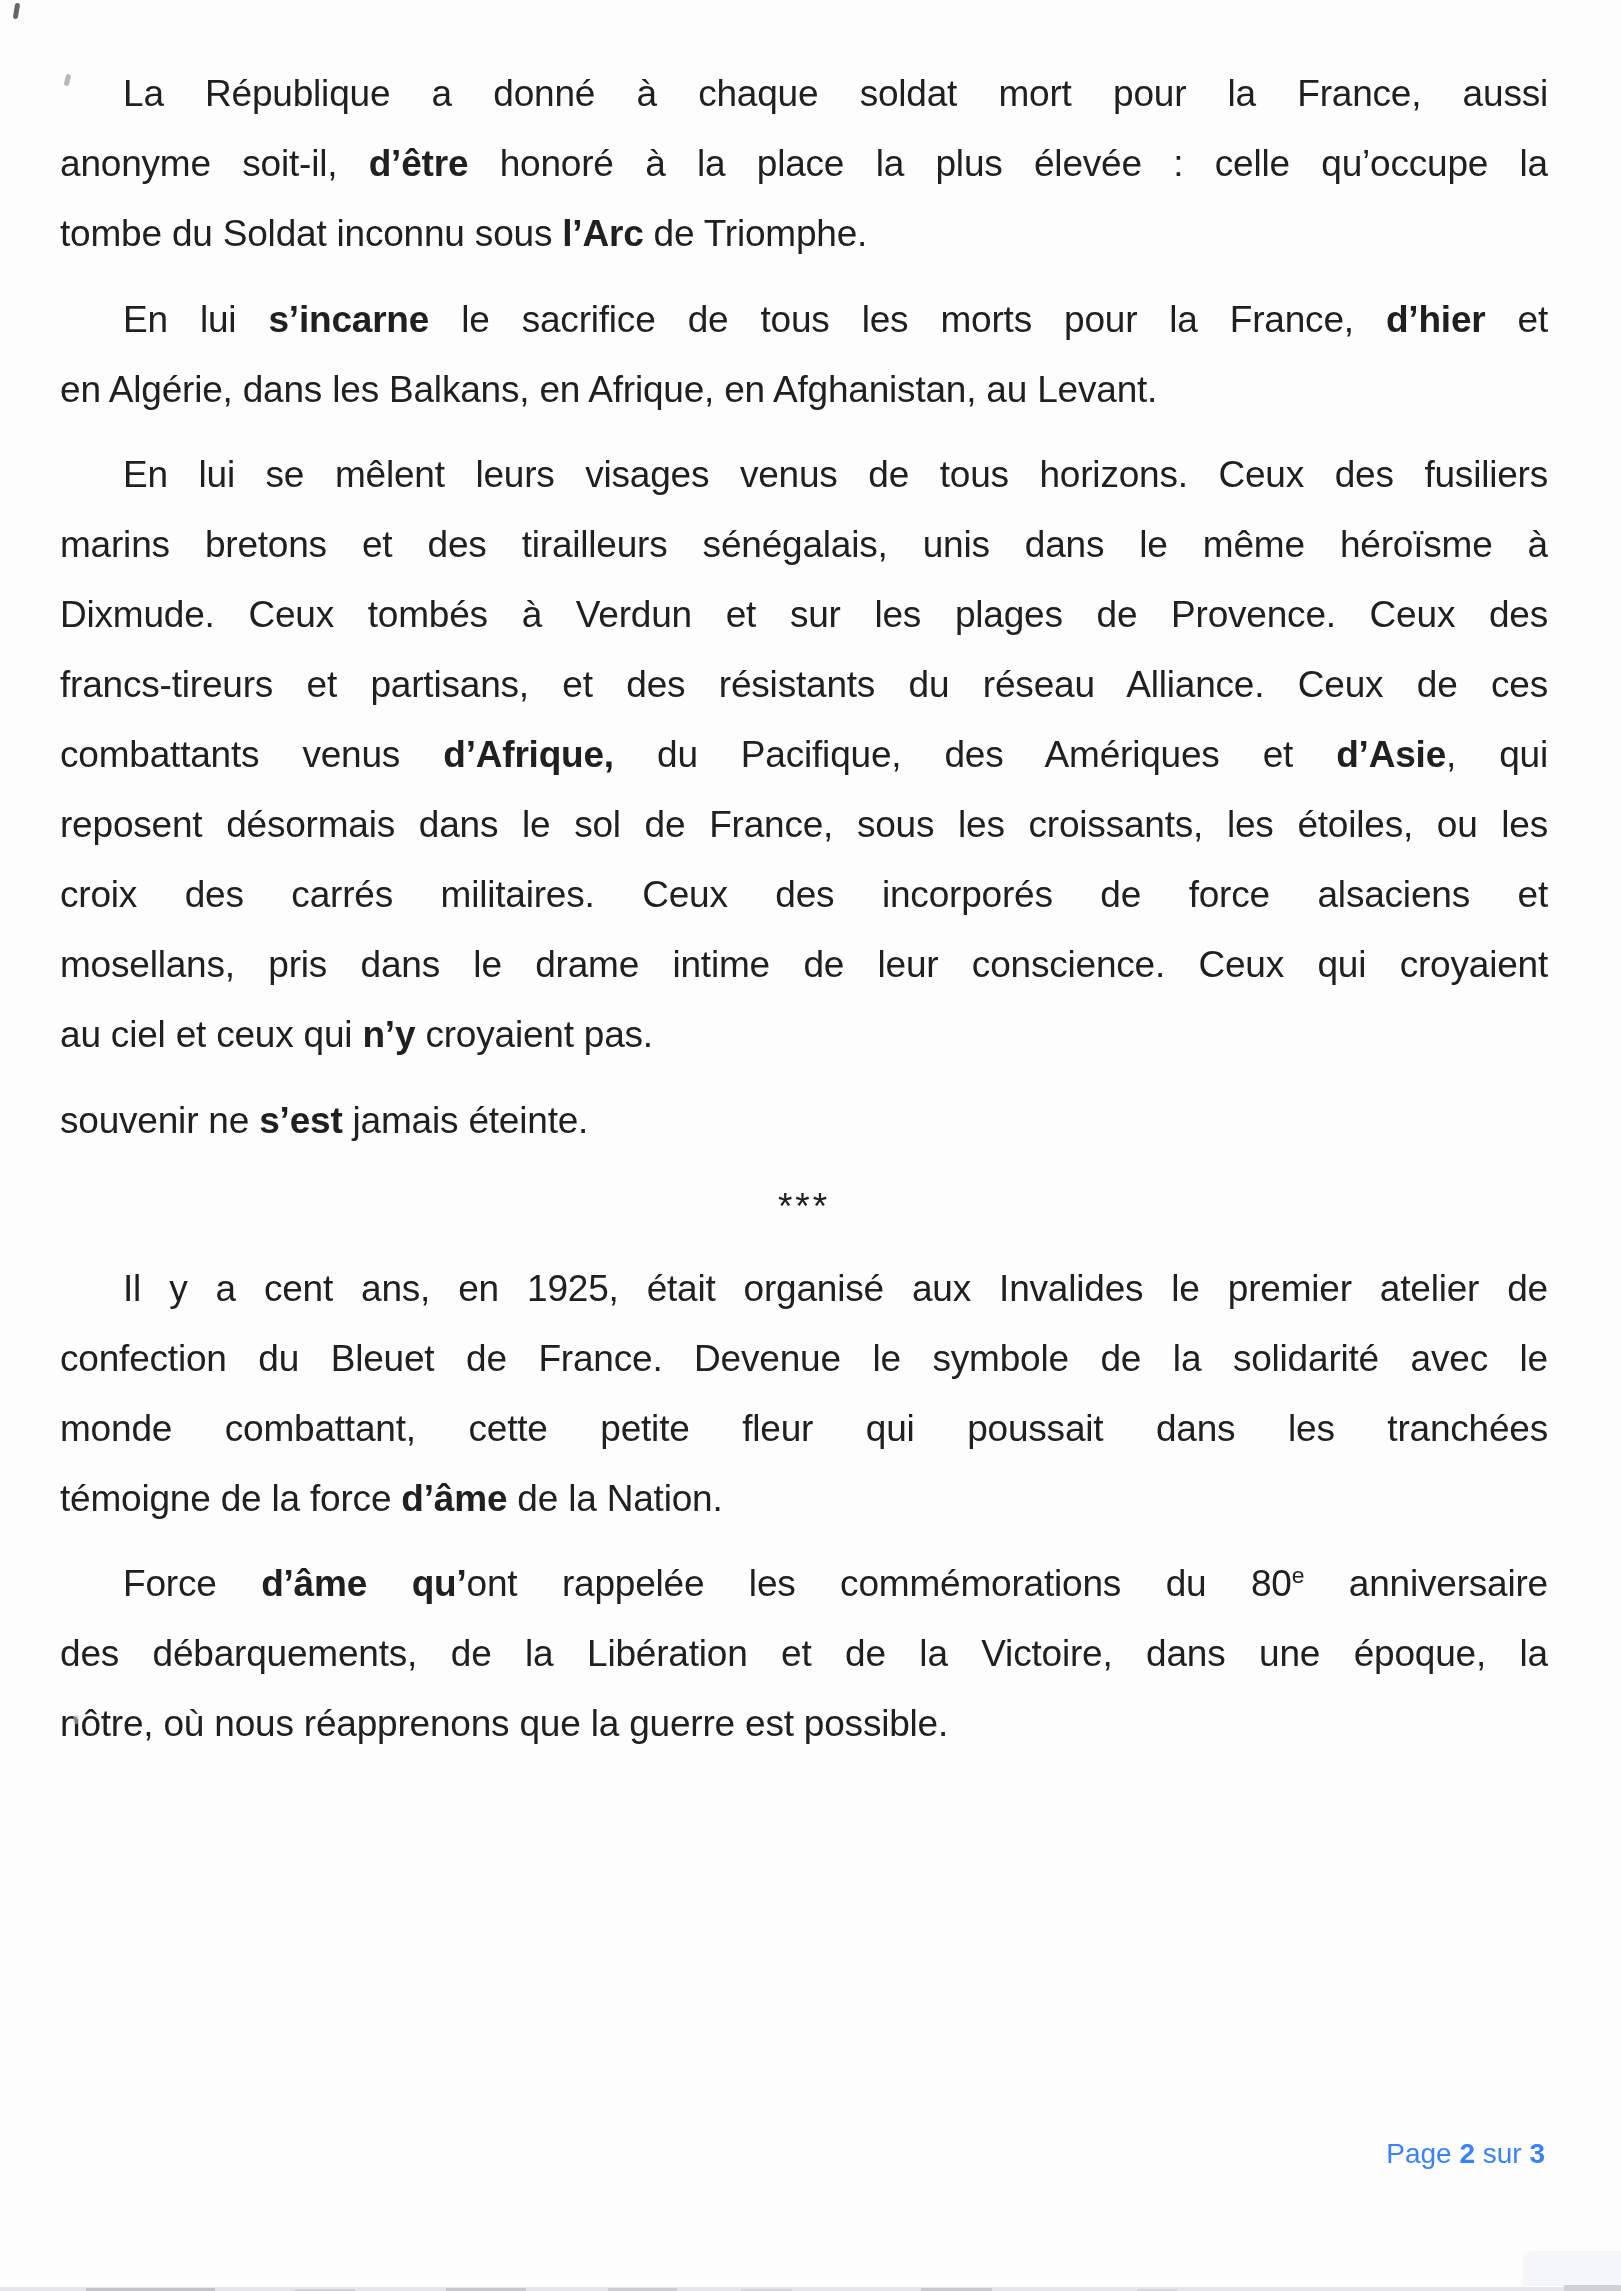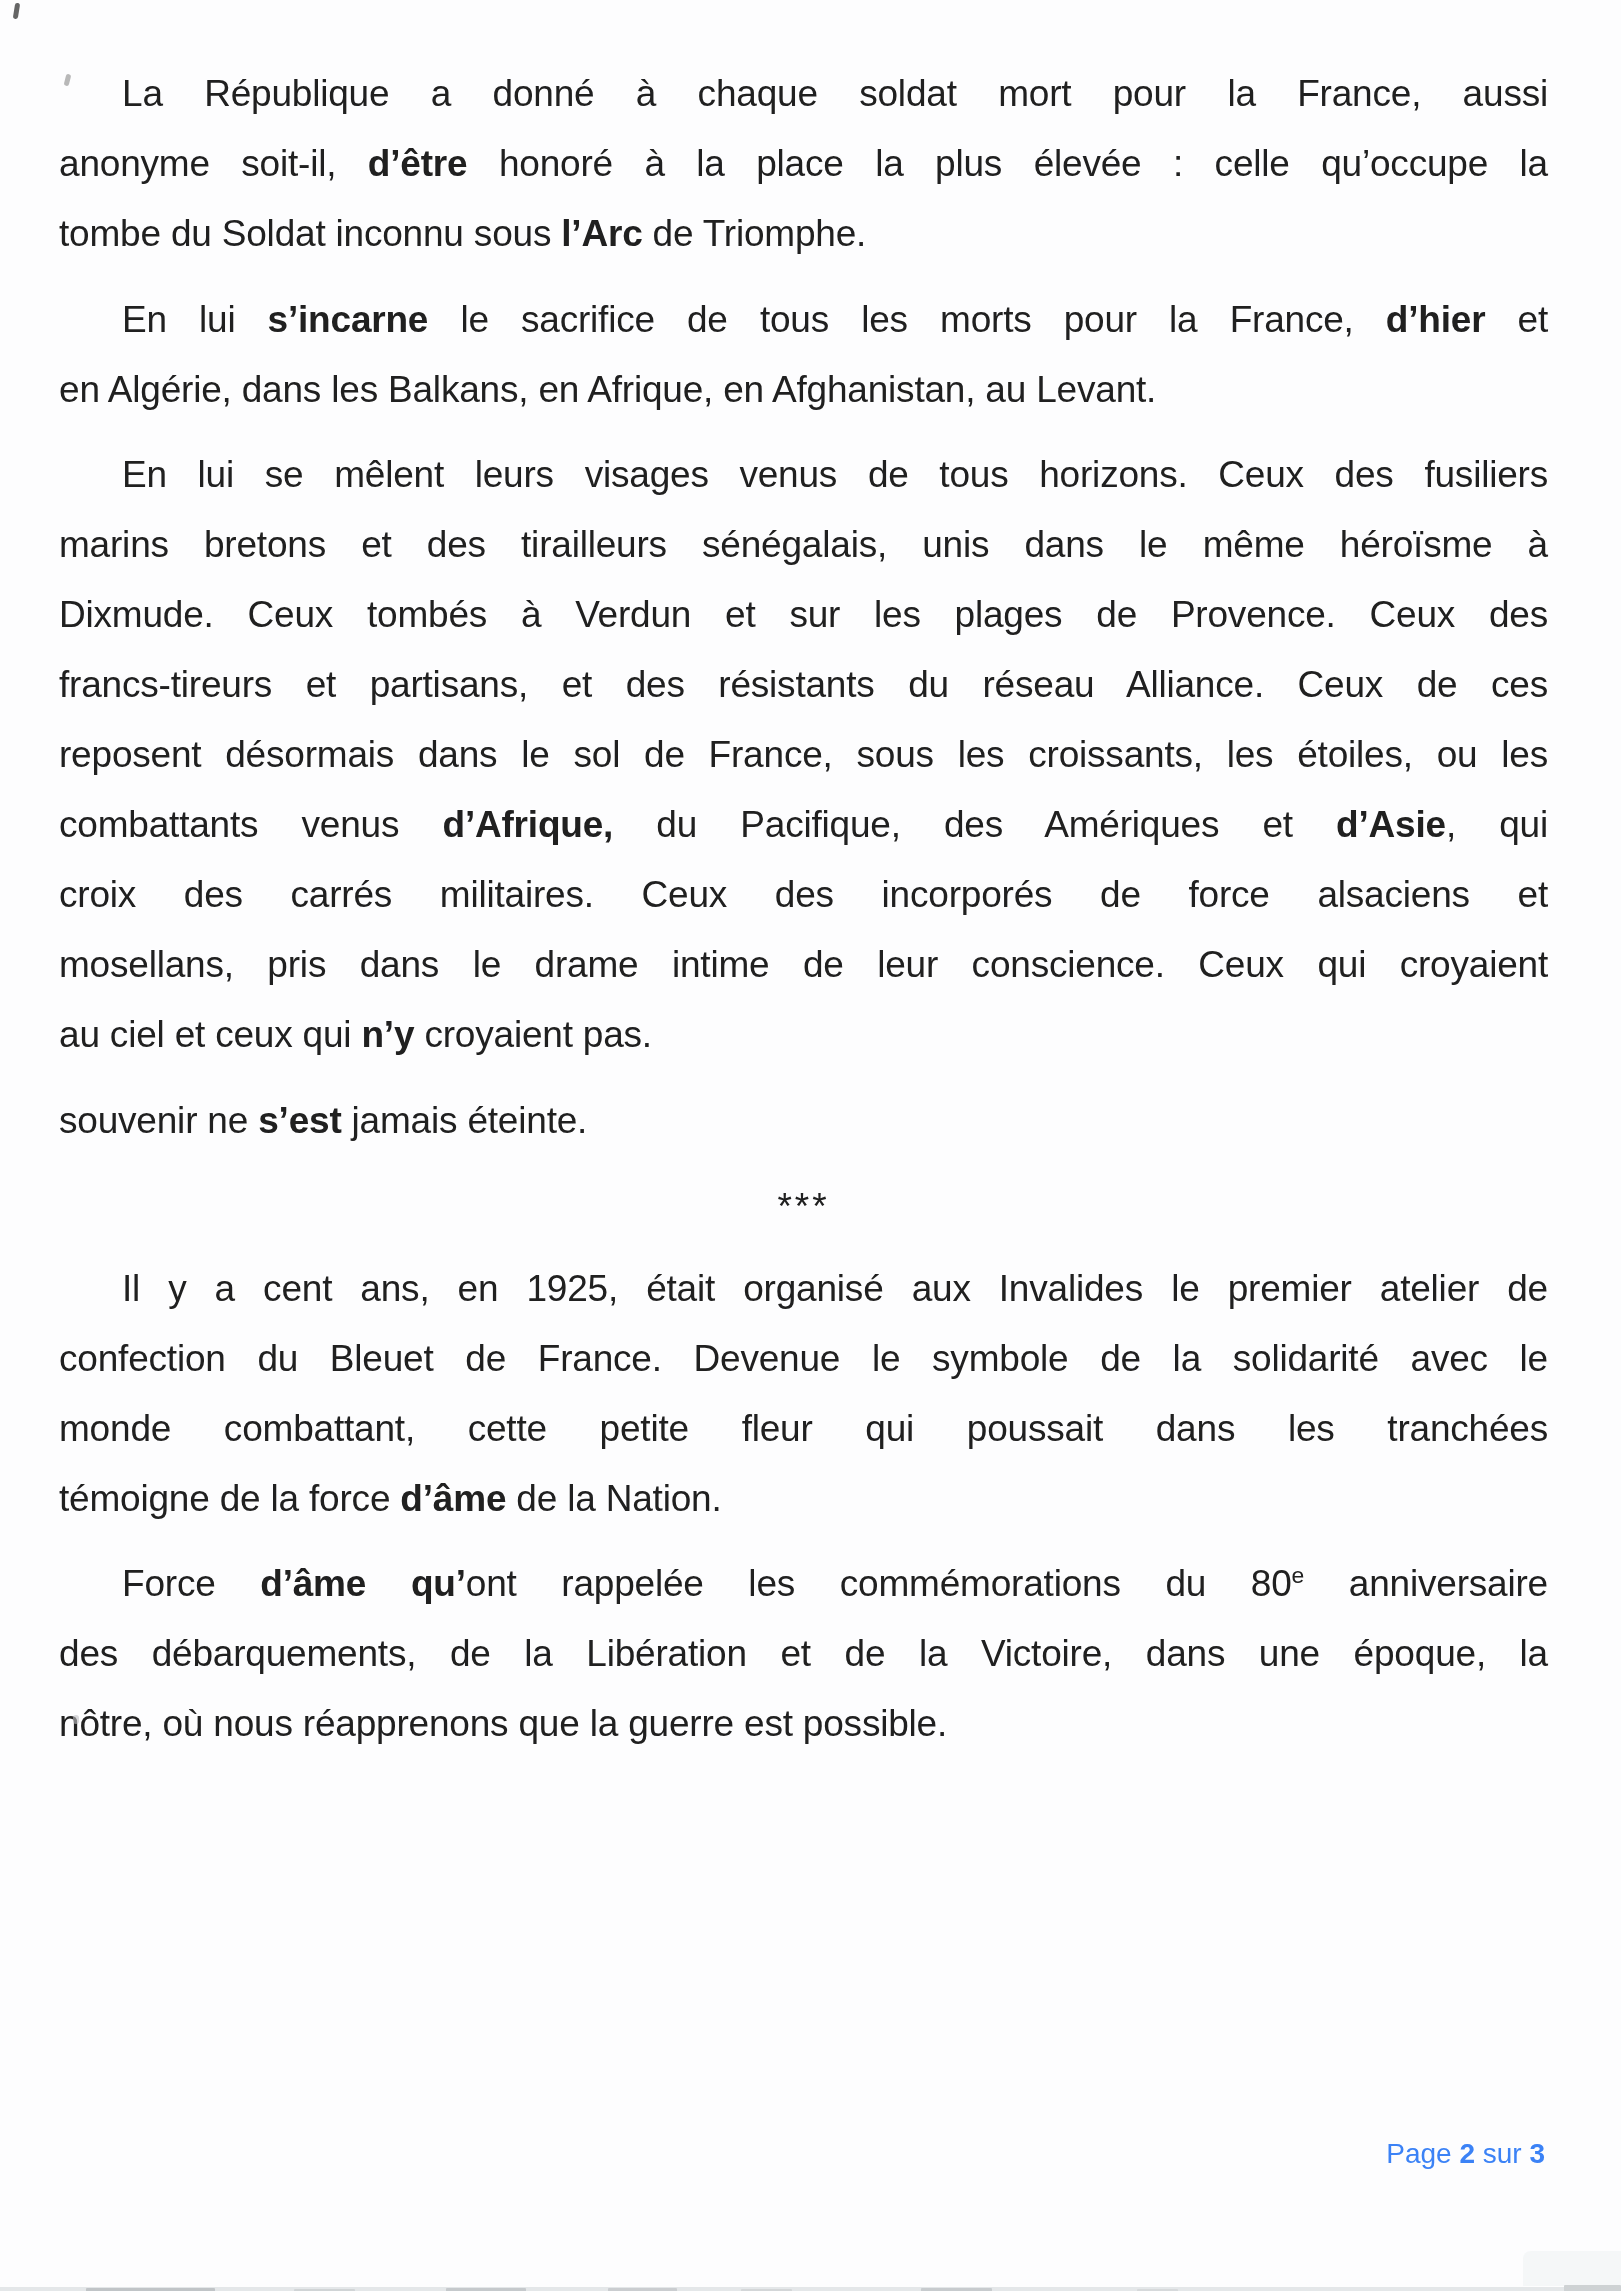--- a/index.html
+++ b/index.html
@@ -6,22 +6,23 @@
   body{
     width:1621px;height:2292px;
     background:#fdfdfe;
     position:relative;
     overflow:hidden;
     font-family:"Liberation Sans","DejaVu Sans",sans-serif;
     color:#202020;
   }
   .sheet{
     position:absolute;inset:0;
-    padding:59px 73px 0 59px;
+    padding:59px 73px 0 28px;
     box-sizing:border-box;
+    margin-left:32px;
   }
   .paragraph{margin:0 0 15.7px 0;}
   .line{
     font-size:37px;
     line-height:70px;
     letter-spacing:-0.2px;
     text-align:justify;
     text-align-last:justify;
     white-space:nowrap;
     color:#202020;
@@ -74,22 +75,22 @@
       </div>
       <div class="paragraph">
         <div class="line first"><span>En lui </span><b>s’incarne</b><span> le sacrifice de tous les morts pour la France, </span><b>d’hier</b><span> et</span></div>
         <div class="line last"><span>en Algérie, dans les Balkans, en Afrique, en Afghanistan, au Levant.</span></div>
       </div>
       <div class="paragraph">
         <div class="line first"><span>En lui se mêlent leurs visages venus de tous horizons. Ceux des fusiliers</span></div>
         <div class="line"><span>marins bretons et des tirailleurs sénégalais, unis dans le même héroïsme à</span></div>
         <div class="line"><span>Dixmude. Ceux tombés à Verdun et sur les plages de Provence. Ceux des</span></div>
         <div class="line"><span>francs-tireurs et partisans, et des résistants du réseau Alliance. Ceux de ces</span></div>
+        <div class="line"><span>combattants venus </span><b>d’Afrique,</b><span> du Pacifique, des Amériques et </span><b>d’Asie</b><span>, qui</span></div>
         <div class="line"><span>reposent désormais dans le sol de France, sous les croissants, les étoiles, ou les</span></div>
-        <div class="line"><span>combattants venus </span><b>d’Afrique,</b><span> du Pacifique, des Amériques et </span><b>d’Asie</b><span>, qui</span></div>
         <div class="line"><span>croix des carrés militaires. Ceux des incorporés de force alsaciens et</span></div>
         <div class="line"><span>mosellans, pris dans le drame intime de leur conscience. Ceux qui croyaient</span></div>
         <div class="line last"><span>au ciel et ceux qui </span><b>n’y</b><span> croyaient pas.</span></div>
       </div>
       <div class="paragraph">
         <div class="line last"><span>souvenir ne </span><b>s’est</b><span> jamais éteinte.</span></div>
       </div>
       <div class="separator">***</div>
       <div class="paragraph">
         <div class="line first"><span>Il y a cent ans, en 1925, était organisé aux Invalides le premier atelier de</span></div>

